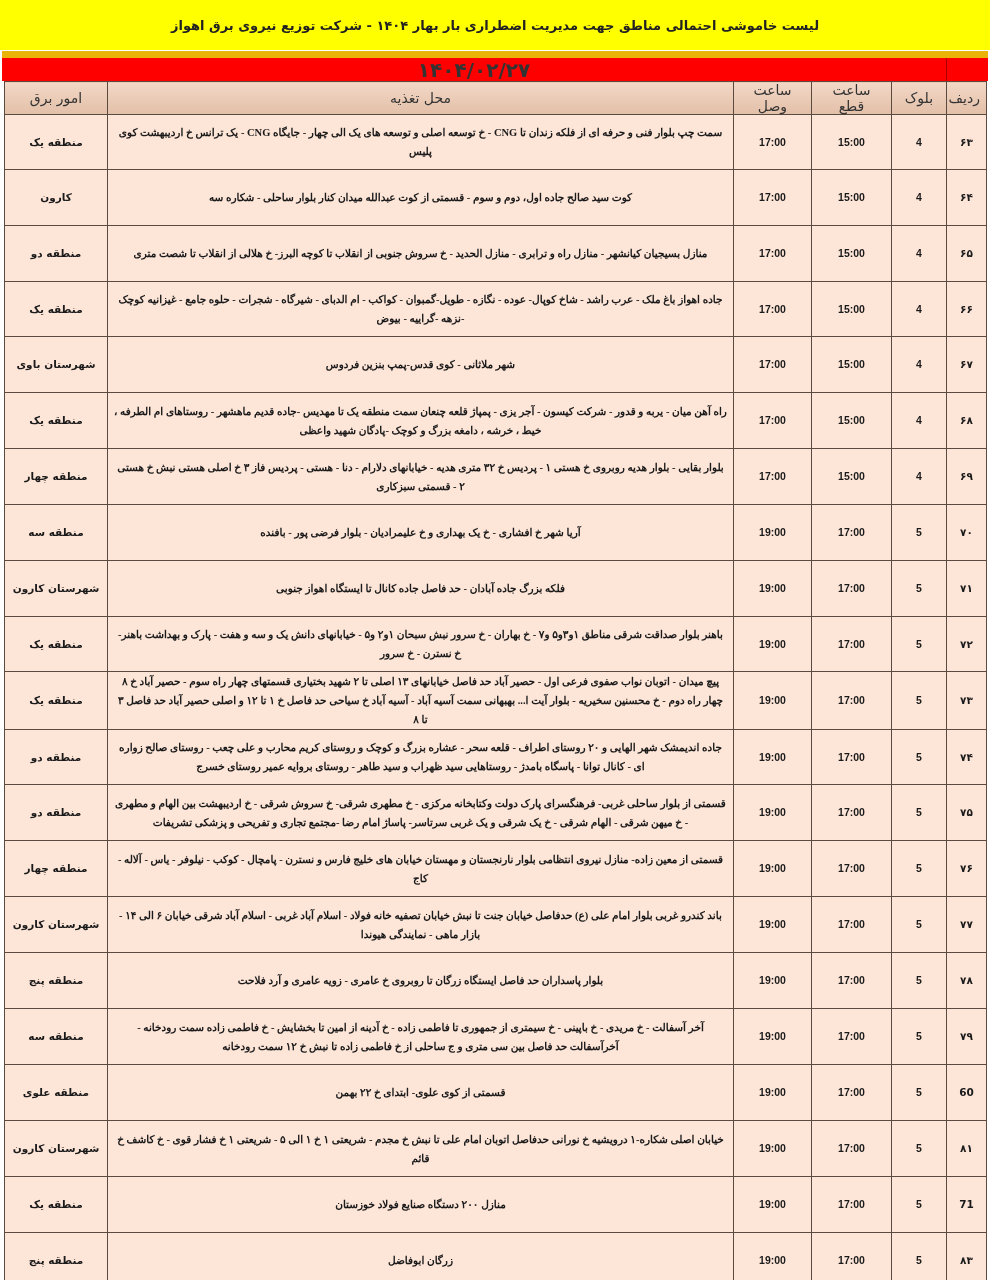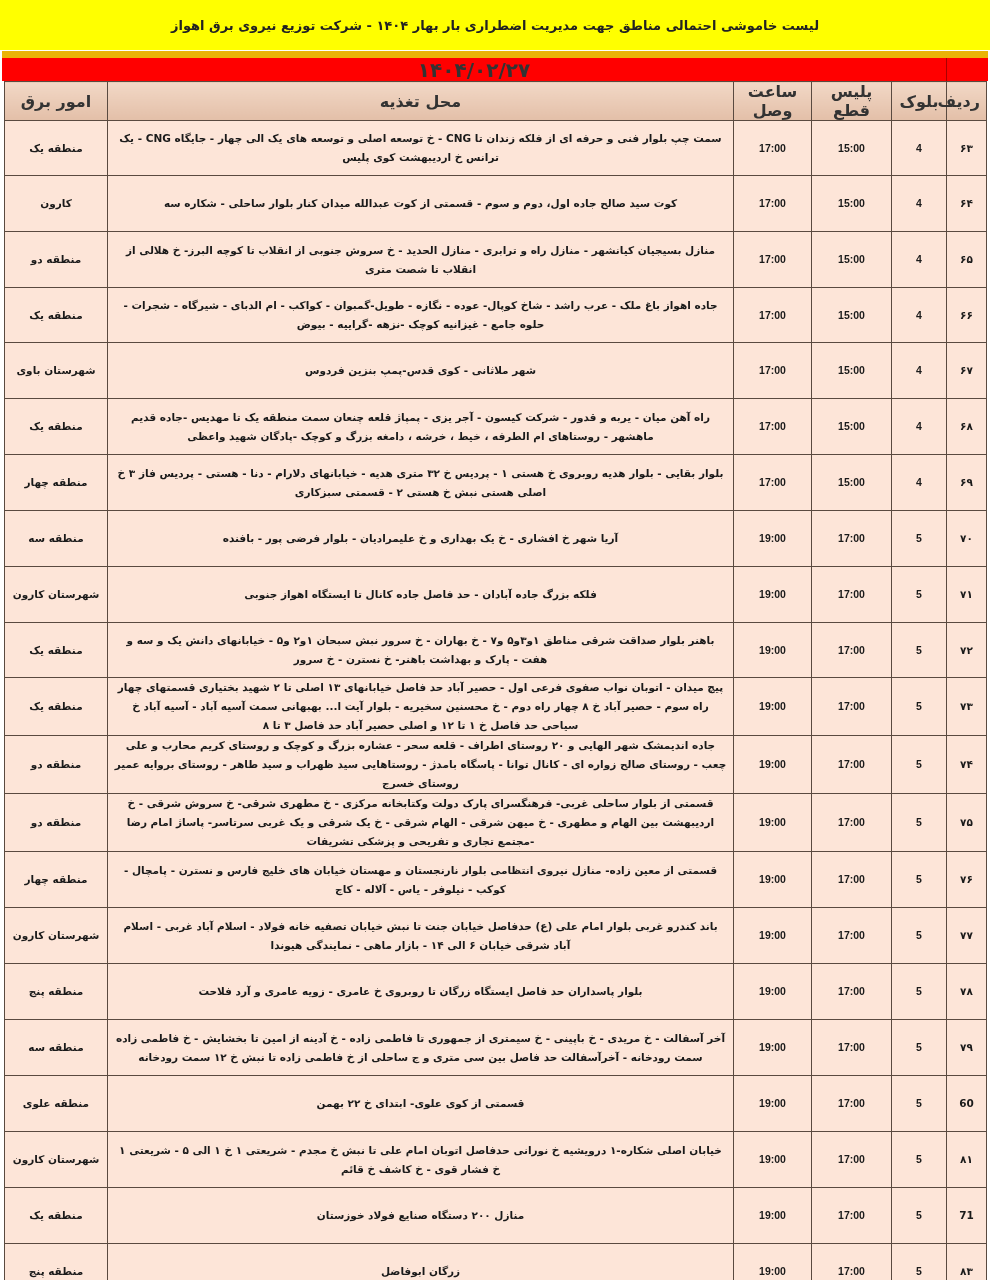--- a/index.html
+++ b/index.html
@@ -25,28 +25,28 @@
   }
   table.grid {
     position: absolute; left: 4px; top: 81px; width: 982px;
     border-collapse: collapse; direction: rtl; table-layout: fixed;
   }
   table.grid th, table.grid td {
     border: 1px solid #5a4a40; text-align: center; vertical-align: middle;
     color: #1a1a1a; padding: 0 6px;
   }
   table.grid th {
-    background: linear-gradient(#f2d8c6, #e3bfa8); font-size: 16px; font-weight: bold;
+    background: linear-gradient(#f2d8c6, #e3bfa8); font-size: 14px; font-weight: normal;
     height: 20px; color: #333;
   }
   table.grid td { background: #fde5d8; font-size: 10.5px; font-weight: bold; line-height: 19px; }
   td.num { font-size: 10px; font-weight: normal; color: #333; }
   td.block, td.time { font-family: "Liberation Sans", sans-serif; font-size: 12.5px; font-weight: bold; }
   td.area { font-size: 10.5px; }
-  td.loc { font-size: 10.5px; }
+  td.loc { font-size: 10.5px; font-family: Liberation Serif, serif; }
   col.c-num { width: 40px; }
   col.c-block { width: 55px; }
   col.c-cut { width: 80px; }
   col.c-con { width: 78px; }
   col.c-loc { width: 626px; }
   col.c-area { width: 103px; }
 </style>
 </head>
 <body>
 
@@ -63,21 +63,21 @@
         <col class="c-block">
         <col class="c-cut">
         <col class="c-con">
         <col class="c-loc">
         <col class="c-area">
     </colgroup>
     <thead>
       <tr>
         <th>ردیف</th>
         <th>بلوک</th>
-        <th>پلیس قطع</th>
+        <th>ساعت قطع</th>
         <th>ساعت وصل</th>
         <th>محل تغذیه</th>
         <th>امور برق</th>
       </tr>
     </thead>
     <tbody id="rows">
         <tr style="height: 55px;">
           <td class="num">۶۳</td>
           <td class="block">4</td>
           <td class="time">15:00</td>

